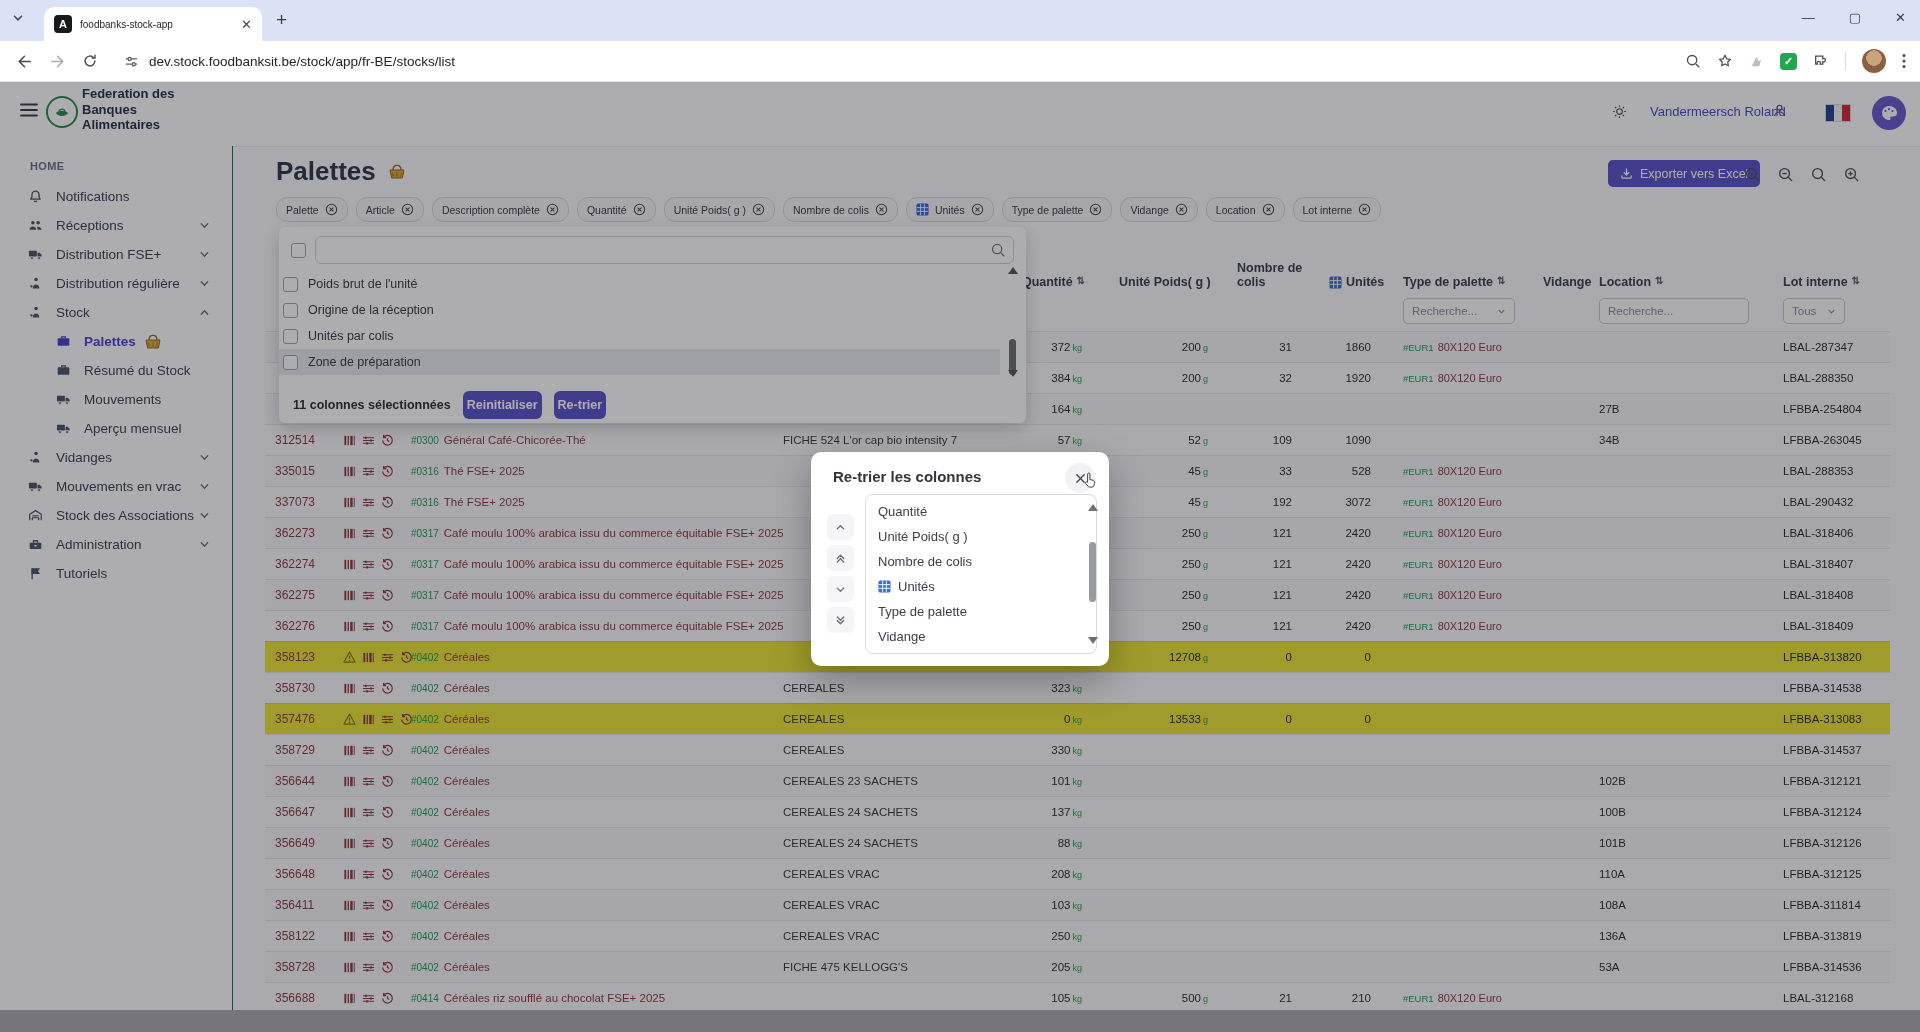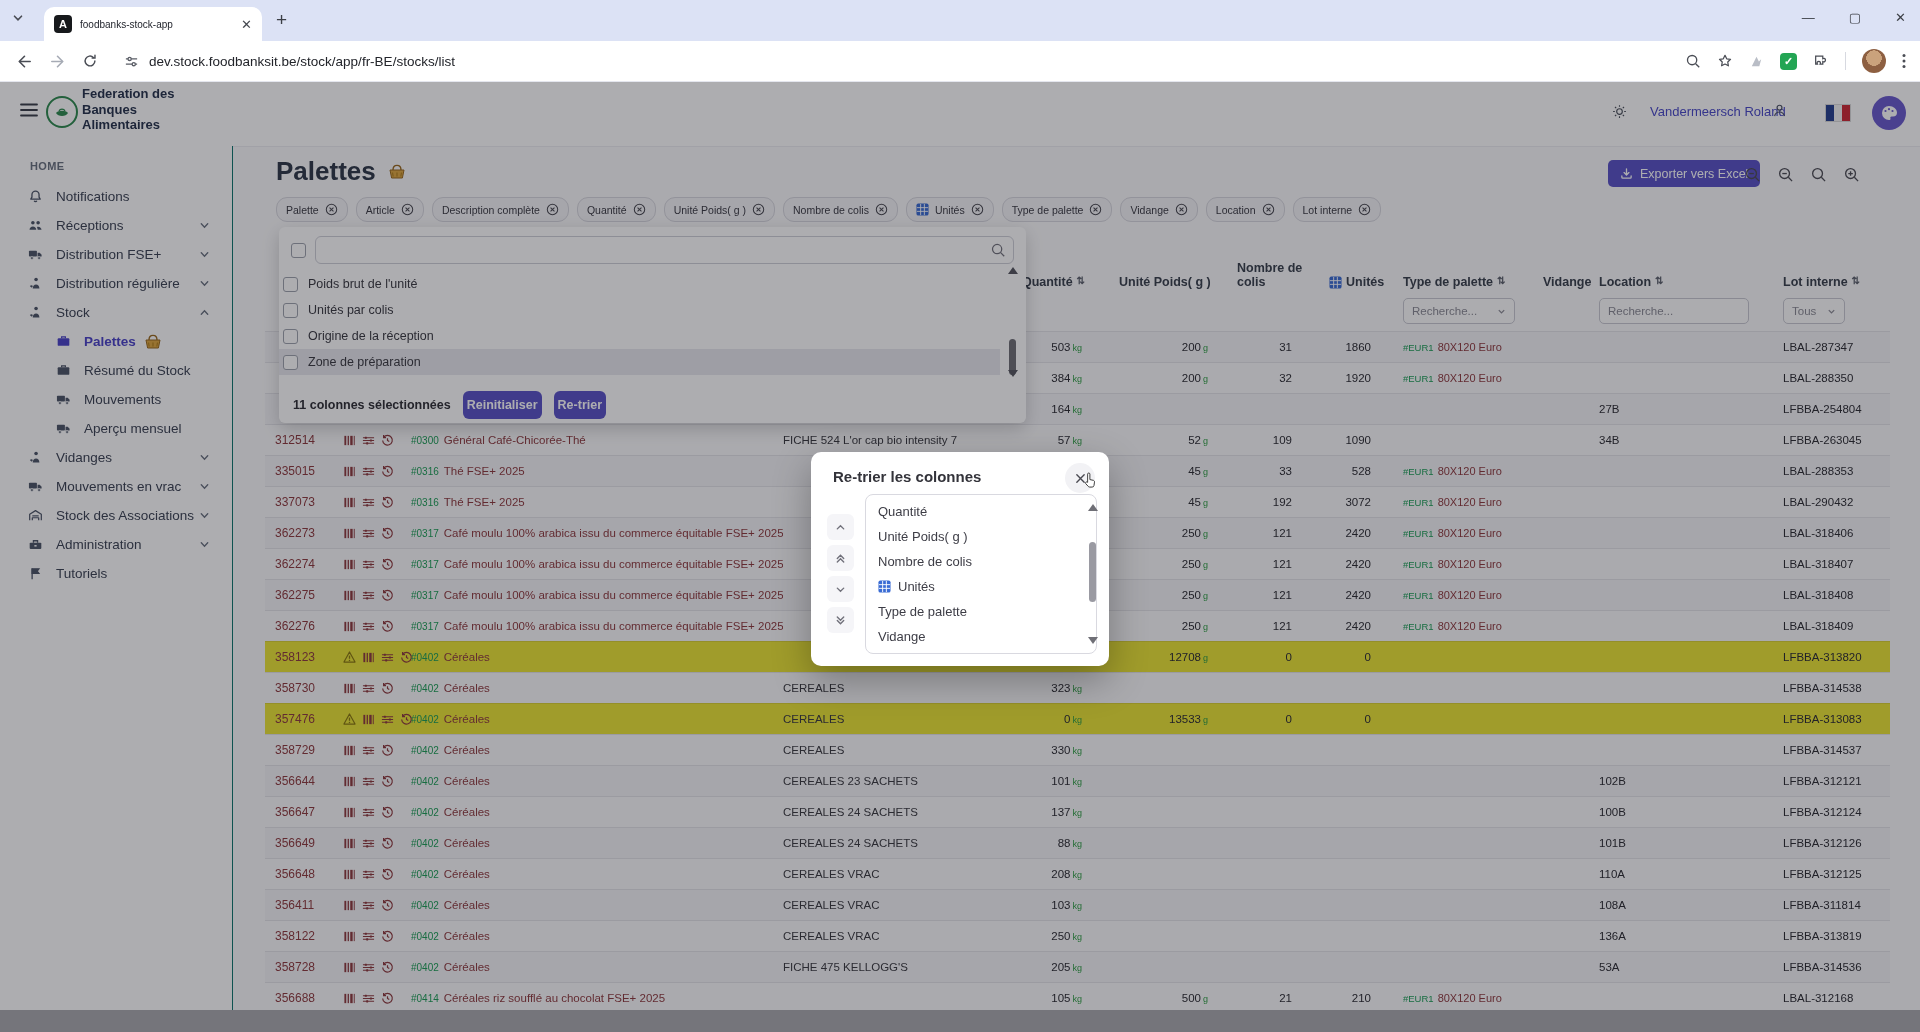--- a/index.html
+++ b/index.html
@@ -686,21 +686,21 @@
             <span style="display: flex;">
               <svg viewBox="0 0 14 14" width="13" height="13" fill="none" stroke="#8e3a3f" stroke-width="1.3">
                 <path d="M2.8 3.6A5.2 5.2 0 1 1 1.8 7"></path>
                 <path d="M2.8 1.2v2.6h2.6"></path>
                 <path d="M7 4.6V7l1.9 1.1"></path>
               </svg>
             </span>
           </div>
           <div class="c-article"></div>
           <div class="c-desc"></div>
-          <div class="cnum c-qty"><span>503</span><span class="usuf">kg</span></div>
+          <div class="cnum c-qty"><span>372</span><span class="usuf">kg</span></div>
           <div class="cnum c-uw"><span>200</span><span class="usuf">g</span></div>
           <div class="cnum c-colis"><span>31</span></div>
           <div class="cnum c-un"><span>1860</span></div>
           <div class="c-type"><span class="tcode">#EUR1</span><span class="tname">80X120 Euro</span></div>
           <div></div>
           <div class="c-loc"></div>
           <div class="c-lot">LBAL-287347</div>
         </div>
         <div class="tg trow">
           <div class="c-id"></div>
@@ -1570,25 +1570,25 @@
         </span>
       </span>
     </div>
     <div class="ddlist" id="ddlist">
         <div class="ddrow">
           <span class="cb"></span>
           <span>Poids brut de l'unité</span>
         </div>
         <div class="ddrow">
           <span class="cb"></span>
-          <span>Unités par colis</span>
+          <span>Origine de la réception</span>
         </div>
         <div class="ddrow">
           <span class="cb"></span>
-          <span>Origine de la réception</span>
+          <span>Unités par colis</span>
         </div>
         <div class="ddrow ddhl">
           <span class="cb"></span>
           <span>Zone de préparation</span>
         </div>
       </div>
     <div class="ddscroll">
       <div class="tri-up"></div>
       <div class="ddthumb"></div>
       <div class="tri-dn"></div>

